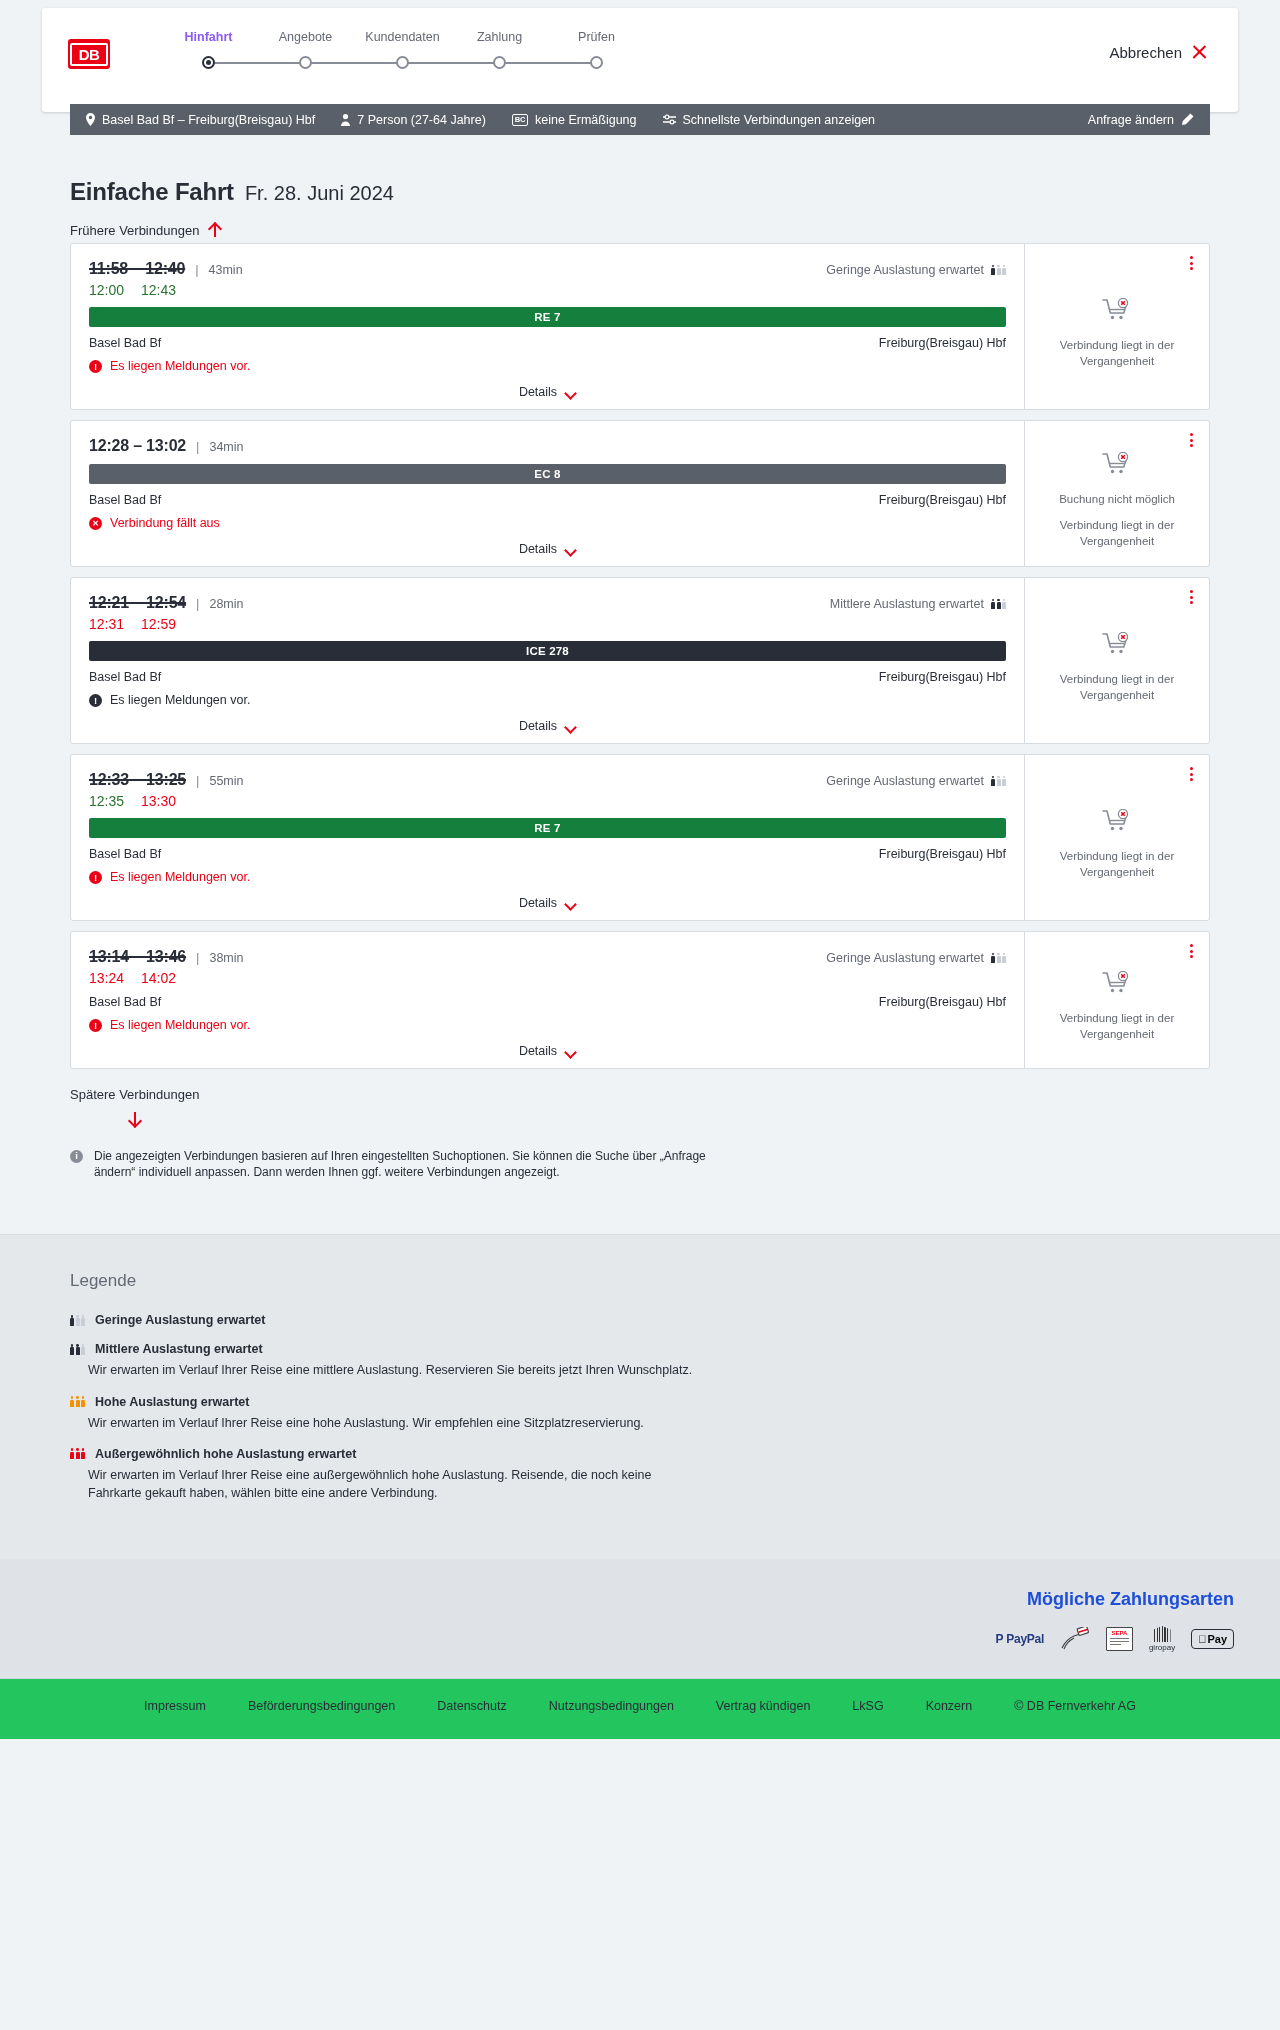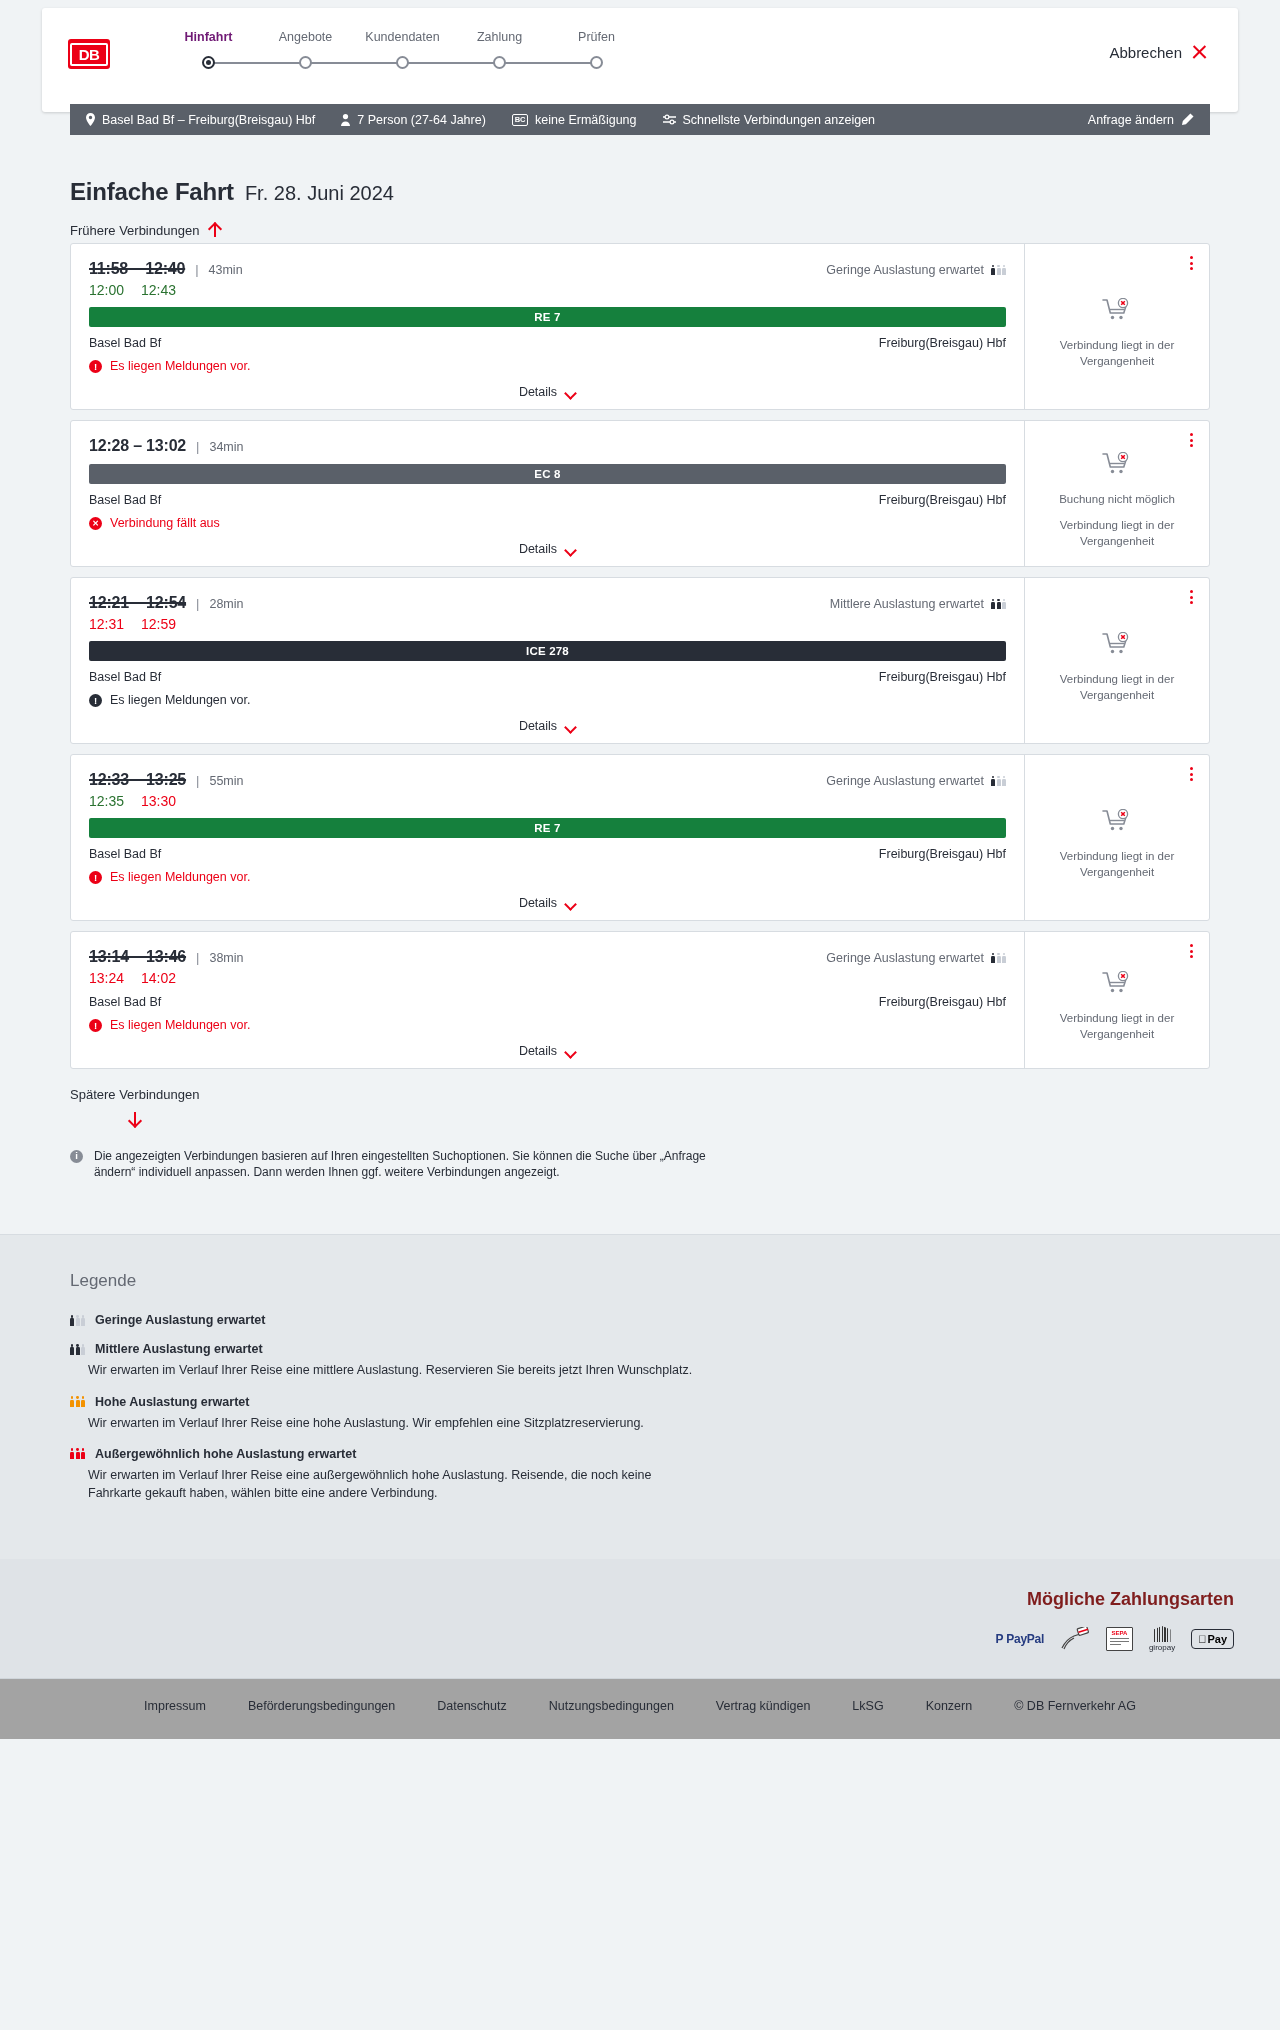--- a/index.html
+++ b/index.html
@@ -59,21 +59,21 @@
     text-align: center;
     position: relative;
     cursor: pointer;
   }
   .step-label {
     font-size: 12.5px;
     color: #646973;
     white-space: nowrap;
     margin-bottom: 12px;
   }
-  .step.active .step-label { color: #701a75; font-weight: bold; }
+  .step.active .step-label { color: #8b5cf6; font-weight: bold; }
   .step-dotrow { position: relative; height: 14px; }
   .step-line {
     position: absolute;
     top: 6px; left: 50%; width: 100%;
     height: 2px; background: #878c96;
   }
   .step:last-child .step-line { display: none; }
   .step-dot {
     position: relative;
     width: 13px; height: 13px;
@@ -326,21 +326,21 @@
     font-size: 12.5px; color: #282d37;
     margin-top: 5px; margin-left: 18px; line-height: 1.45; max-width: 610px;
   }
 
   
   .pay-section {
     background: #dfe3e7;
     padding: 30px 46px 26px 46px;
     text-align: right;
   }
-  .pay-title { font-size: 18px; font-weight: bold; color: #7f1d1d; margin-bottom: 16px; }
+  .pay-title { font-size: 18px; font-weight: bold; color: #1d4ed8; margin-bottom: 16px; }
   .pay-icons {
     display: flex; gap: 16px; justify-content: flex-end; align-items: center;
   }
   .pay-ico {
     height: 26px; display: flex; align-items: center; justify-content: center;
   }
   .pp-text { font-size: 12px; font-weight: bold; color: #253b80; letter-spacing: -0.3px; }
 
   .sepa-card {
     width: 27px; height: 24px; border: 1.2px solid #444; border-radius: 1px;
@@ -359,21 +359,21 @@
   .giro-lbl { font-size: 8px; color: #282d37; margin-top: 1px; }
 
   .apay {
     border: 1.2px solid #282d37; border-radius: 4px;
     padding: 3px 6px; font-size: 11px; font-weight: bold; color: #000;
     display: flex; align-items: center; gap: 1px;
   }
 
   
   .footer {
-    background: #a3a3a3;
+    background: #22c55e;
     border-top: 1px solid #cfd5da;
     padding: 20px 0 26px 0;
   }
   .footer-links {
     display: flex; justify-content: center; gap: 42px;
     font-size: 12.5px; color: #282d37;
   }
   .footer-links span { cursor: pointer; }
   .footer-links span.copy { cursor: default; }
 </style>

